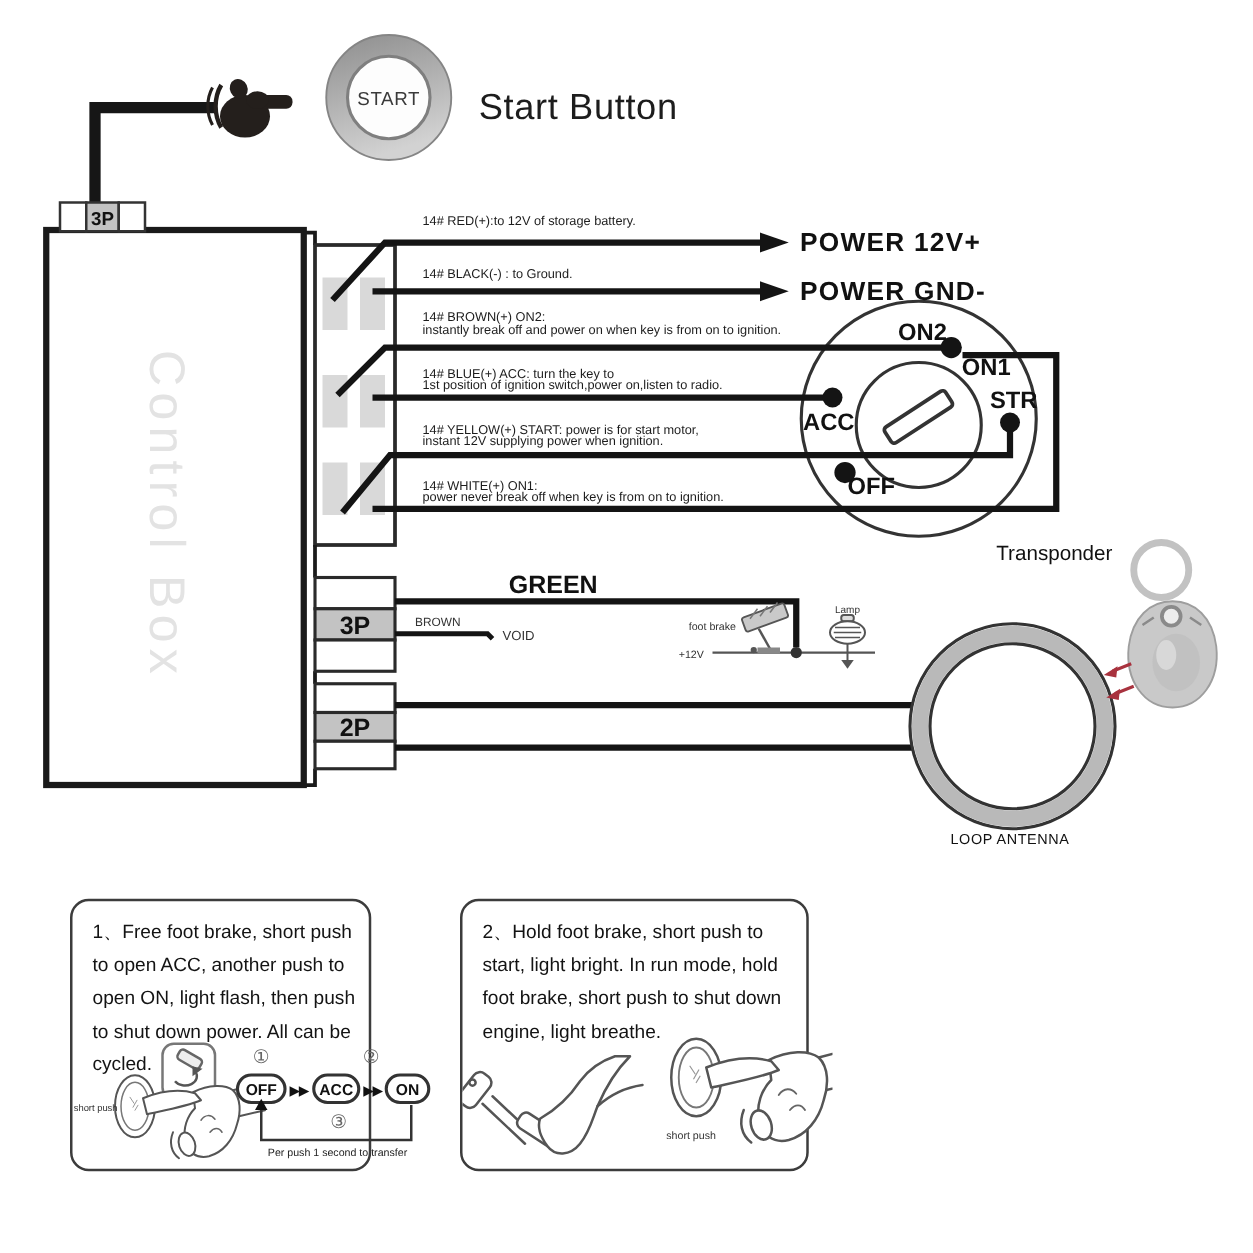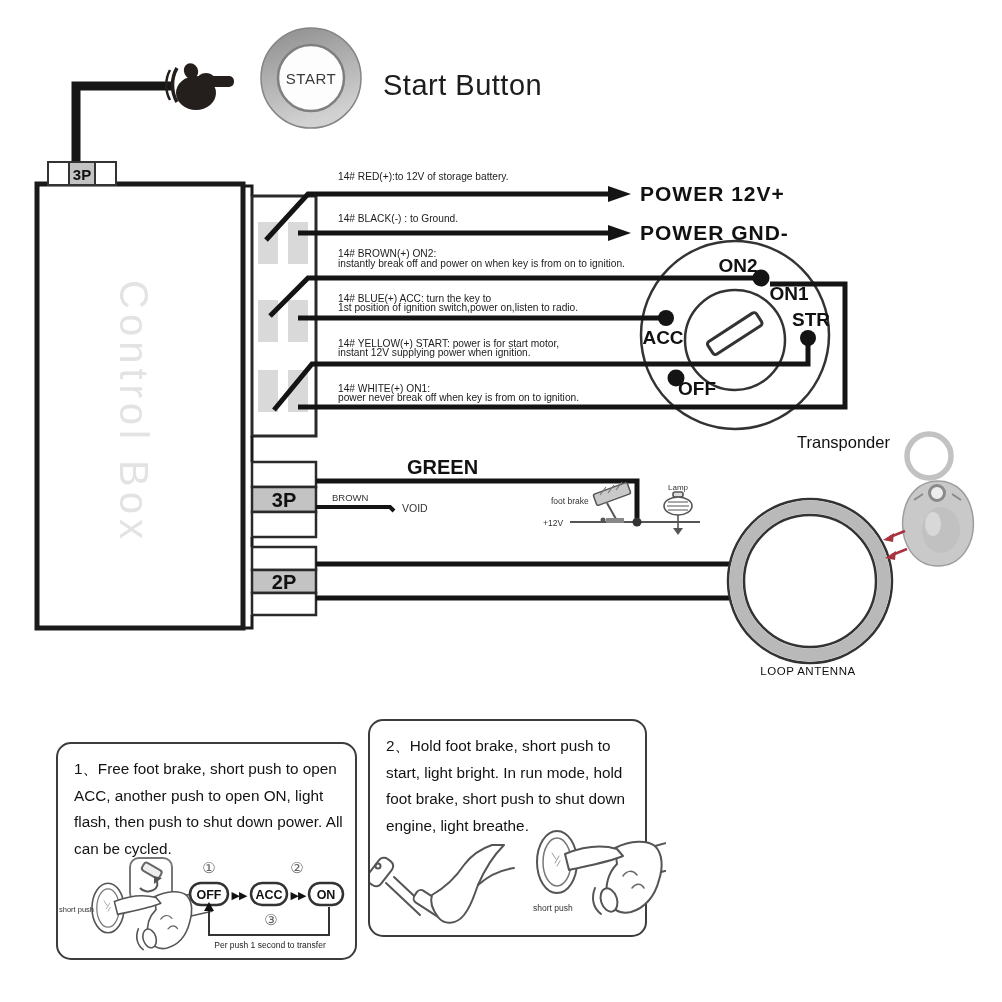--- a/index.html
+++ b/index.html
@@ -197,21 +197,21 @@
     <ellipse cx="933" cy="524" rx="8" ry="12" fill="#d8d8d8"></ellipse>
   </g>
   <g stroke="#a8323e" stroke-width="2.5" fill="#a8323e">
     <path d="M905,531 L890,537" fill="none"></path>
         <polygon points="883,540 894,533 893,542" stroke="none"></polygon>
     <path d="M907,549 L892,555" fill="none"></path>
         <polygon points="885,558 896,551 895,560" stroke="none"></polygon>
   </g>
 </svg>
 
-<div class="panel" style="left:56px;top:742px;width:301px;height:218px;">
+<div class="panel" style="left:56px;top:719px;width:241px;height:218px;">
   <div class="ptext"><span>1、</span><span>Free foot brake, short push to open ACC, another push to open ON, light flash, then push to shut down power. All can be cycled.</span></div>
   <svg class="pillus" style="left:0;top:108px;" width="296" height="107" viewBox="0 0 296 107">
     <g fill="#fff" stroke="#777" stroke-width="2">
       <rect x="72" y="6" width="42" height="44" rx="9"></rect>
       <rect x="84" y="14" width="20" height="9" rx="3" transform="rotate(30 94 18)" fill="#eee" stroke="#666"></rect>
       <path d="M82,36 a9,7 0 1 0 16,-8" fill="none" stroke="#555"></path>
       <polygon points="96,24 104,26 96,32" fill="#555" stroke="none"></polygon>
     </g>
     <use href="#g-hand" transform="translate(32.4,19.2) scale(0.8)"></use>
     <text x="1" y="60" font-size="7.5" fill="#333">short push</text>

